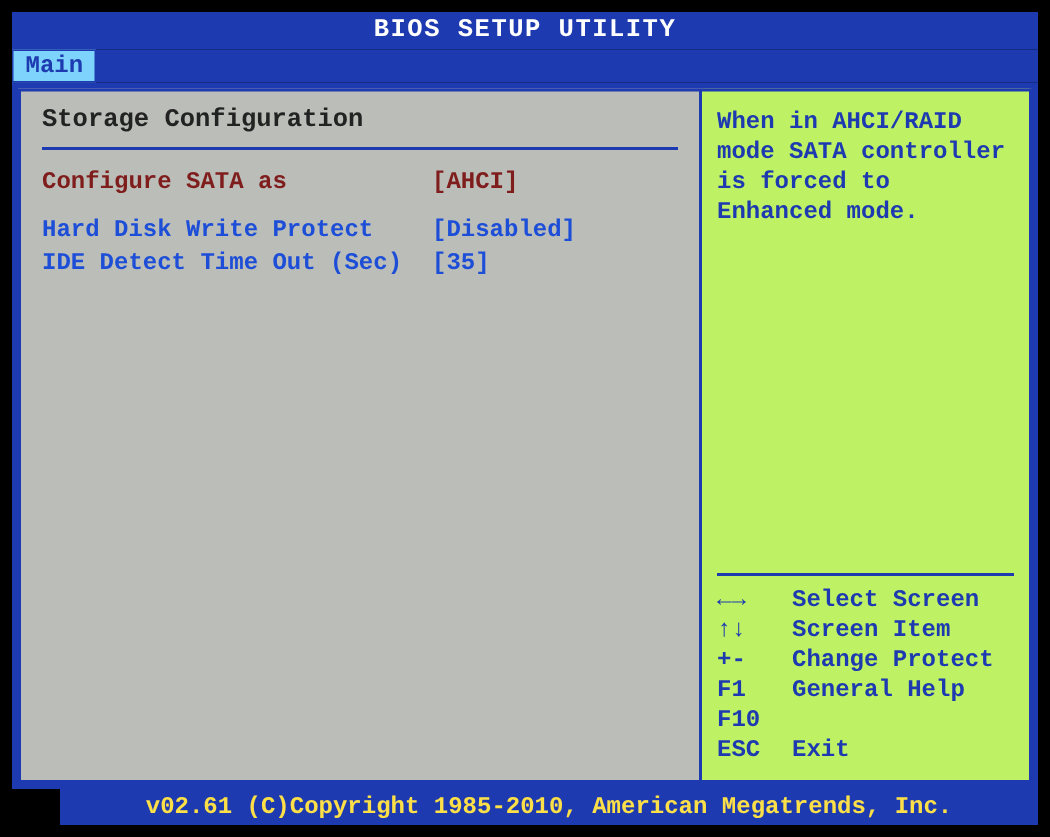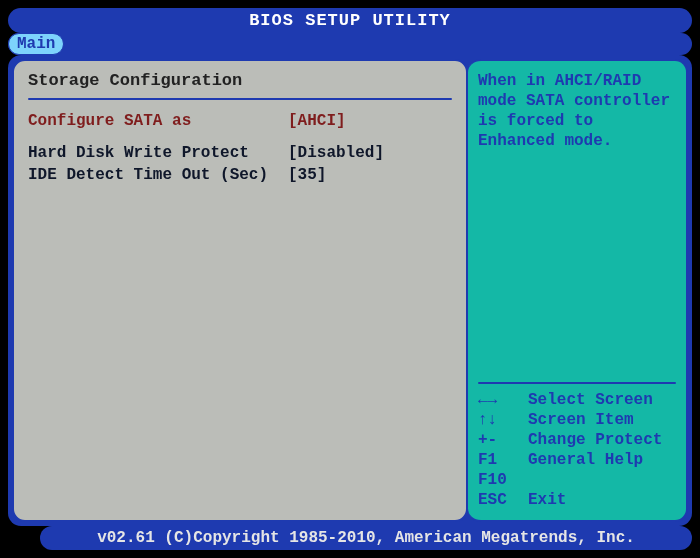--- a/index.html
+++ b/index.html
@@ -1,15 +1,15 @@
 <!DOCTYPE html>
 <html><head>
 <meta charset="utf-8">
 <style>
-  * { box-sizing: border-box; margin: 0; padding: 0; border-radius: 13px; }
+  * { box-sizing: border-box; margin: 0; padding: 0; }
   body {
     width: 700px;
     height: 558px;
     background: #000;
     font-family: "Courier New", monospace;
     font-weight: bold;
     font-size: 16px;
     overflow: hidden;
     position: relative;
   }
@@ -52,21 +52,21 @@
   .left-pane {
     flex: 1;
     background: #bbbdb8;
     border: 2px solid #1e3ab0;
     padding: 10px 14px;
     display: flex;
     flex-direction: column;
   }
   .right-pane {
     width: 220px;
-    background: #14b8a6;
+    background: #bef264;
     border: 2px solid #1e3ab0;
     border-left: none;
     padding: 10px 10px;
     display: flex;
     flex-direction: column;
     color: #1e3ab0;
   }
   .section-title {
     color: #222;
     font-size: 17px;
@@ -79,39 +79,39 @@
   }
   .row {
     display: flex;
     padding: 2px 0;
   }
   .row .label { width: 260px; }
   .row .value { }
   .row.selected .label,
   .row.selected .value { color: #7f1d1d; }
   .row.normal .label,
-  .row.normal .value { color: #0f172a; }
+  .row.normal .value { color: #1d4ed8; }
   .help-text {
     flex: 0 0 auto;
     line-height: 1.25;
   }
   .help-spacer { flex: 1; }
   .hr2 {
     border: none;
     border-top: 2px solid #1e3ab0;
     margin: 6px 0;
   }
   .key-row {
     display: flex;
     line-height: 1.25;
   }
   .key-row .key { width: 50px; }
   .footer {
     background: #1e3ab0;
-    color: #e5e5e5;
+    color: #fde047;
     text-align: center;
     padding: 3px 0;
     font-size: 16px;
     margin-left: 32px;
   }
 </style>
 </head>
 <body>
 
 <div class="screen">

